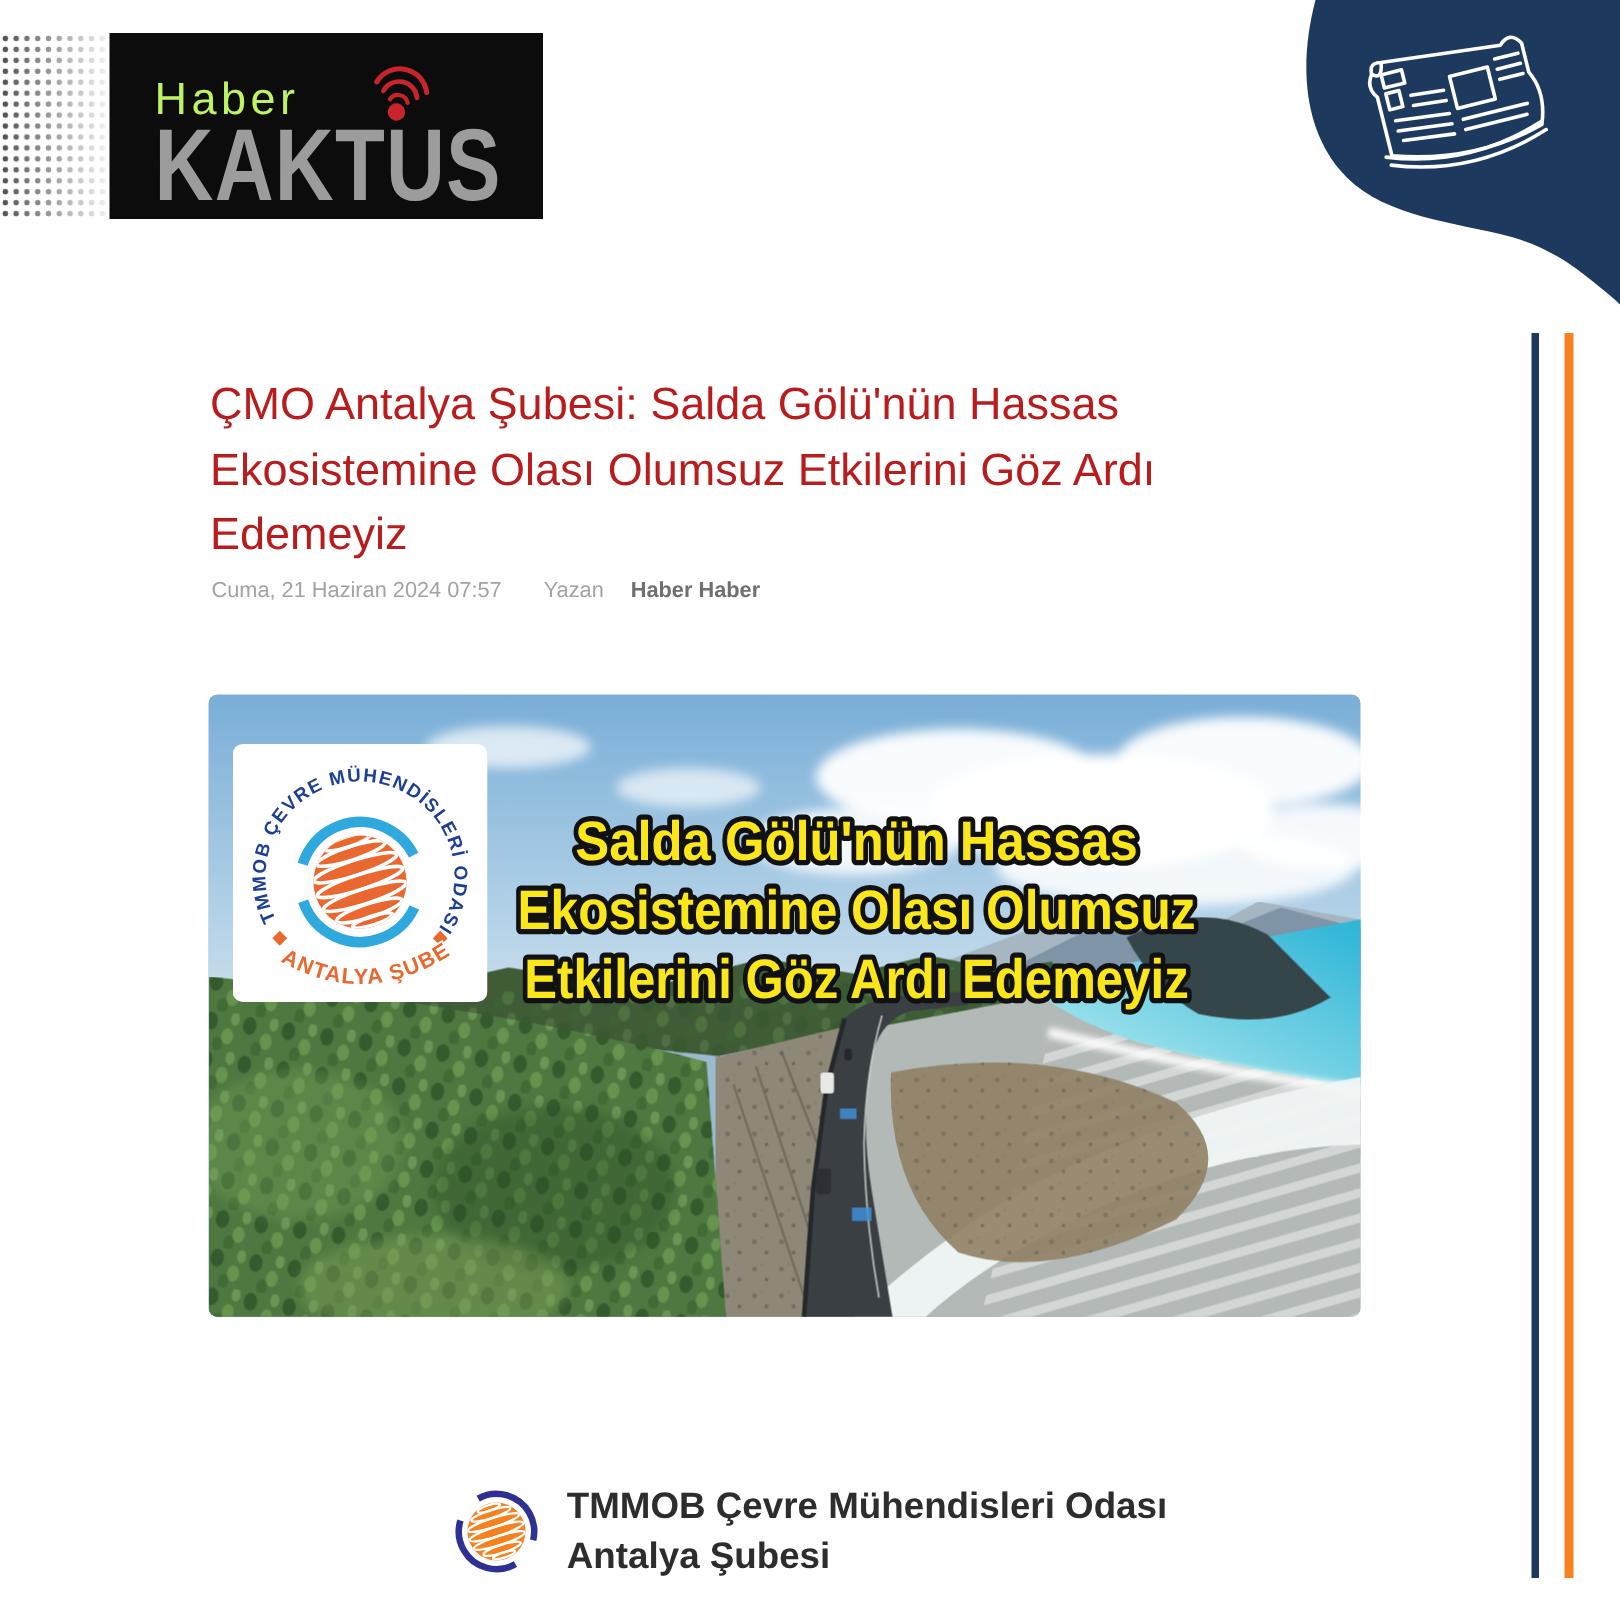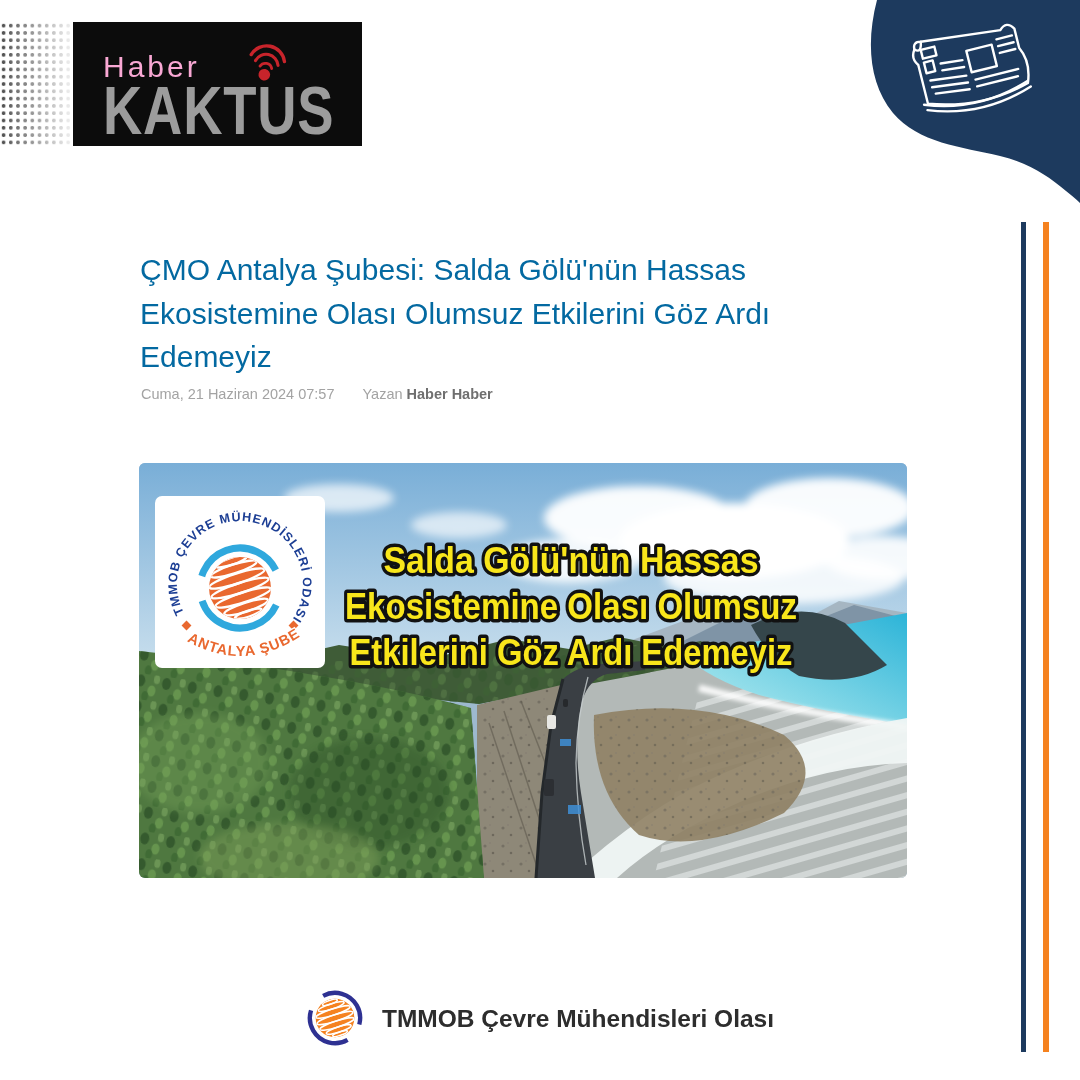--- a/index.html
+++ b/index.html
@@ -10,36 +10,36 @@
   
   .dots{position:absolute;left:0;top:22px;width:72px;height:124px;
     background-image:radial-gradient(circle,#4d4d4d 1.7px,transparent 2.1px);
     background-size:7.2px 7.3px;
     -webkit-mask-image:linear-gradient(to right,rgba(0,0,0,1),rgba(0,0,0,.07));
     mask-image:linear-gradient(to right,rgba(0,0,0,1),rgba(0,0,0,.07));}
 
   
   .kaktus{position:absolute;left:73px;top:22px;width:289px;height:124px;background:#0c0c0c;}
   .kaktus .haber{position:absolute;left:30px;top:28px;font-size:30px;letter-spacing:3px;
-    color:#f9a8d4;font-weight:500;}
+    color:#bef264;font-weight:500;}
   .kaktus .main{position:absolute;left:30px;top:54px;font-size:68px;font-weight:800;
     color:#9c9c9c;letter-spacing:1px;transform:scaleX(.8);transform-origin:left top;
     line-height:1;white-space:nowrap;}
   .kaktus svg{position:absolute;left:170px;top:14px;}
 
   
   .blob{position:absolute;left:0;top:0;width:1080px;height:1080px;pointer-events:none;}
 
   
   .headline{position:absolute;left:140px;top:248px;width:700px;margin:0;
-    font-size:30px;line-height:43.5px;font-weight:400;color:#0369a1;}
+    font-size:30px;line-height:43.5px;font-weight:400;color:#b91c1c;}
   .byline{position:absolute;left:141px;top:386px;font-size:14.5px;color:#a3a3a3;
     display:flex;align-items:flex-start;}
   .byline .date{margin-right:28px;}
-  .byline .label{margin-right:4px;}
+  .byline .label{margin-right:18px;}
   .byline .author{color:#6f6f6f;font-weight:700;}
 
   
   .photo{position:absolute;left:139px;top:443px;width:768px;height:415px;
     border-radius:6px;overflow:hidden;background:#9db9cf;margin-top:20px;}
   .photo > svg.scene{position:absolute;inset:0;}
   .cmo-big{position:absolute;left:16px;top:33px;width:170px;height:172px;}
 
   
   .vline{position:absolute;top:222px;height:830px;width:5px;}
@@ -259,17 +259,18 @@
           <ellipse cx="30" cy="24.5" rx="18.5" ry="3.2"></ellipse>
           <ellipse cx="30" cy="18.5" rx="14" ry="2.8"></ellipse>
           <ellipse cx="30" cy="37.5" rx="18.5" ry="3.2"></ellipse>
           <ellipse cx="30" cy="43.5" rx="13.5" ry="2.8"></ellipse>
           <ellipse cx="30" cy="14" rx="8" ry="2"></ellipse>
           <ellipse cx="30" cy="48" rx="8" ry="1.8"></ellipse>
         </g>
       </g>
     </svg>
     <div class="org">
-      <div>TMMOB Çevre Mühendisleri Olası</div>
+      <div>TMMOB Çevre Mühendisleri Odası</div>
+      <div>Antalya Şubesi</div>
     </div>
   </div>
 
 </div>
 
 </body></html>

